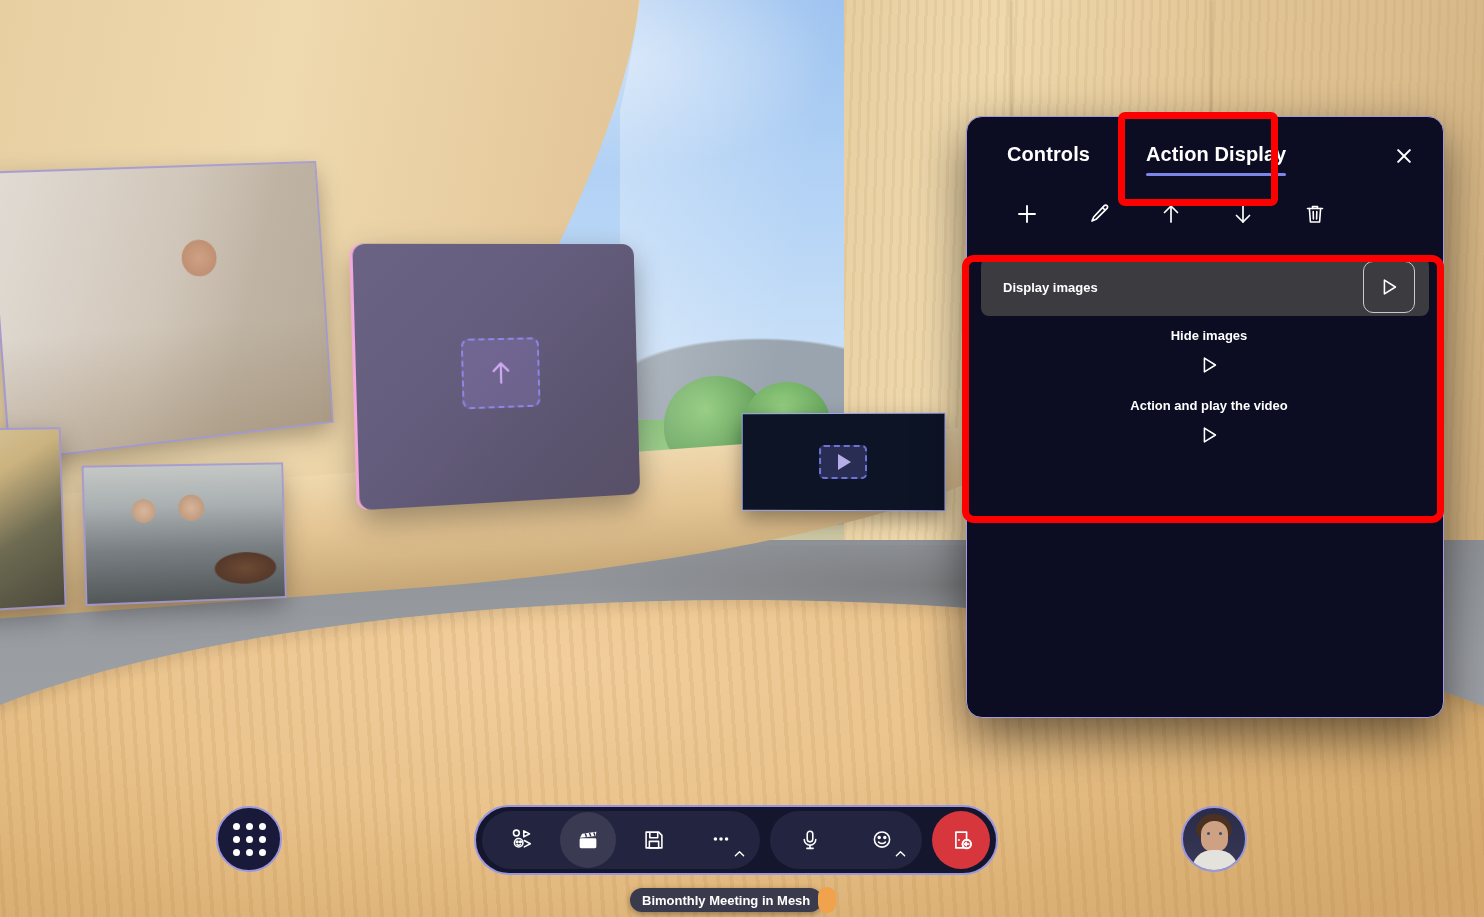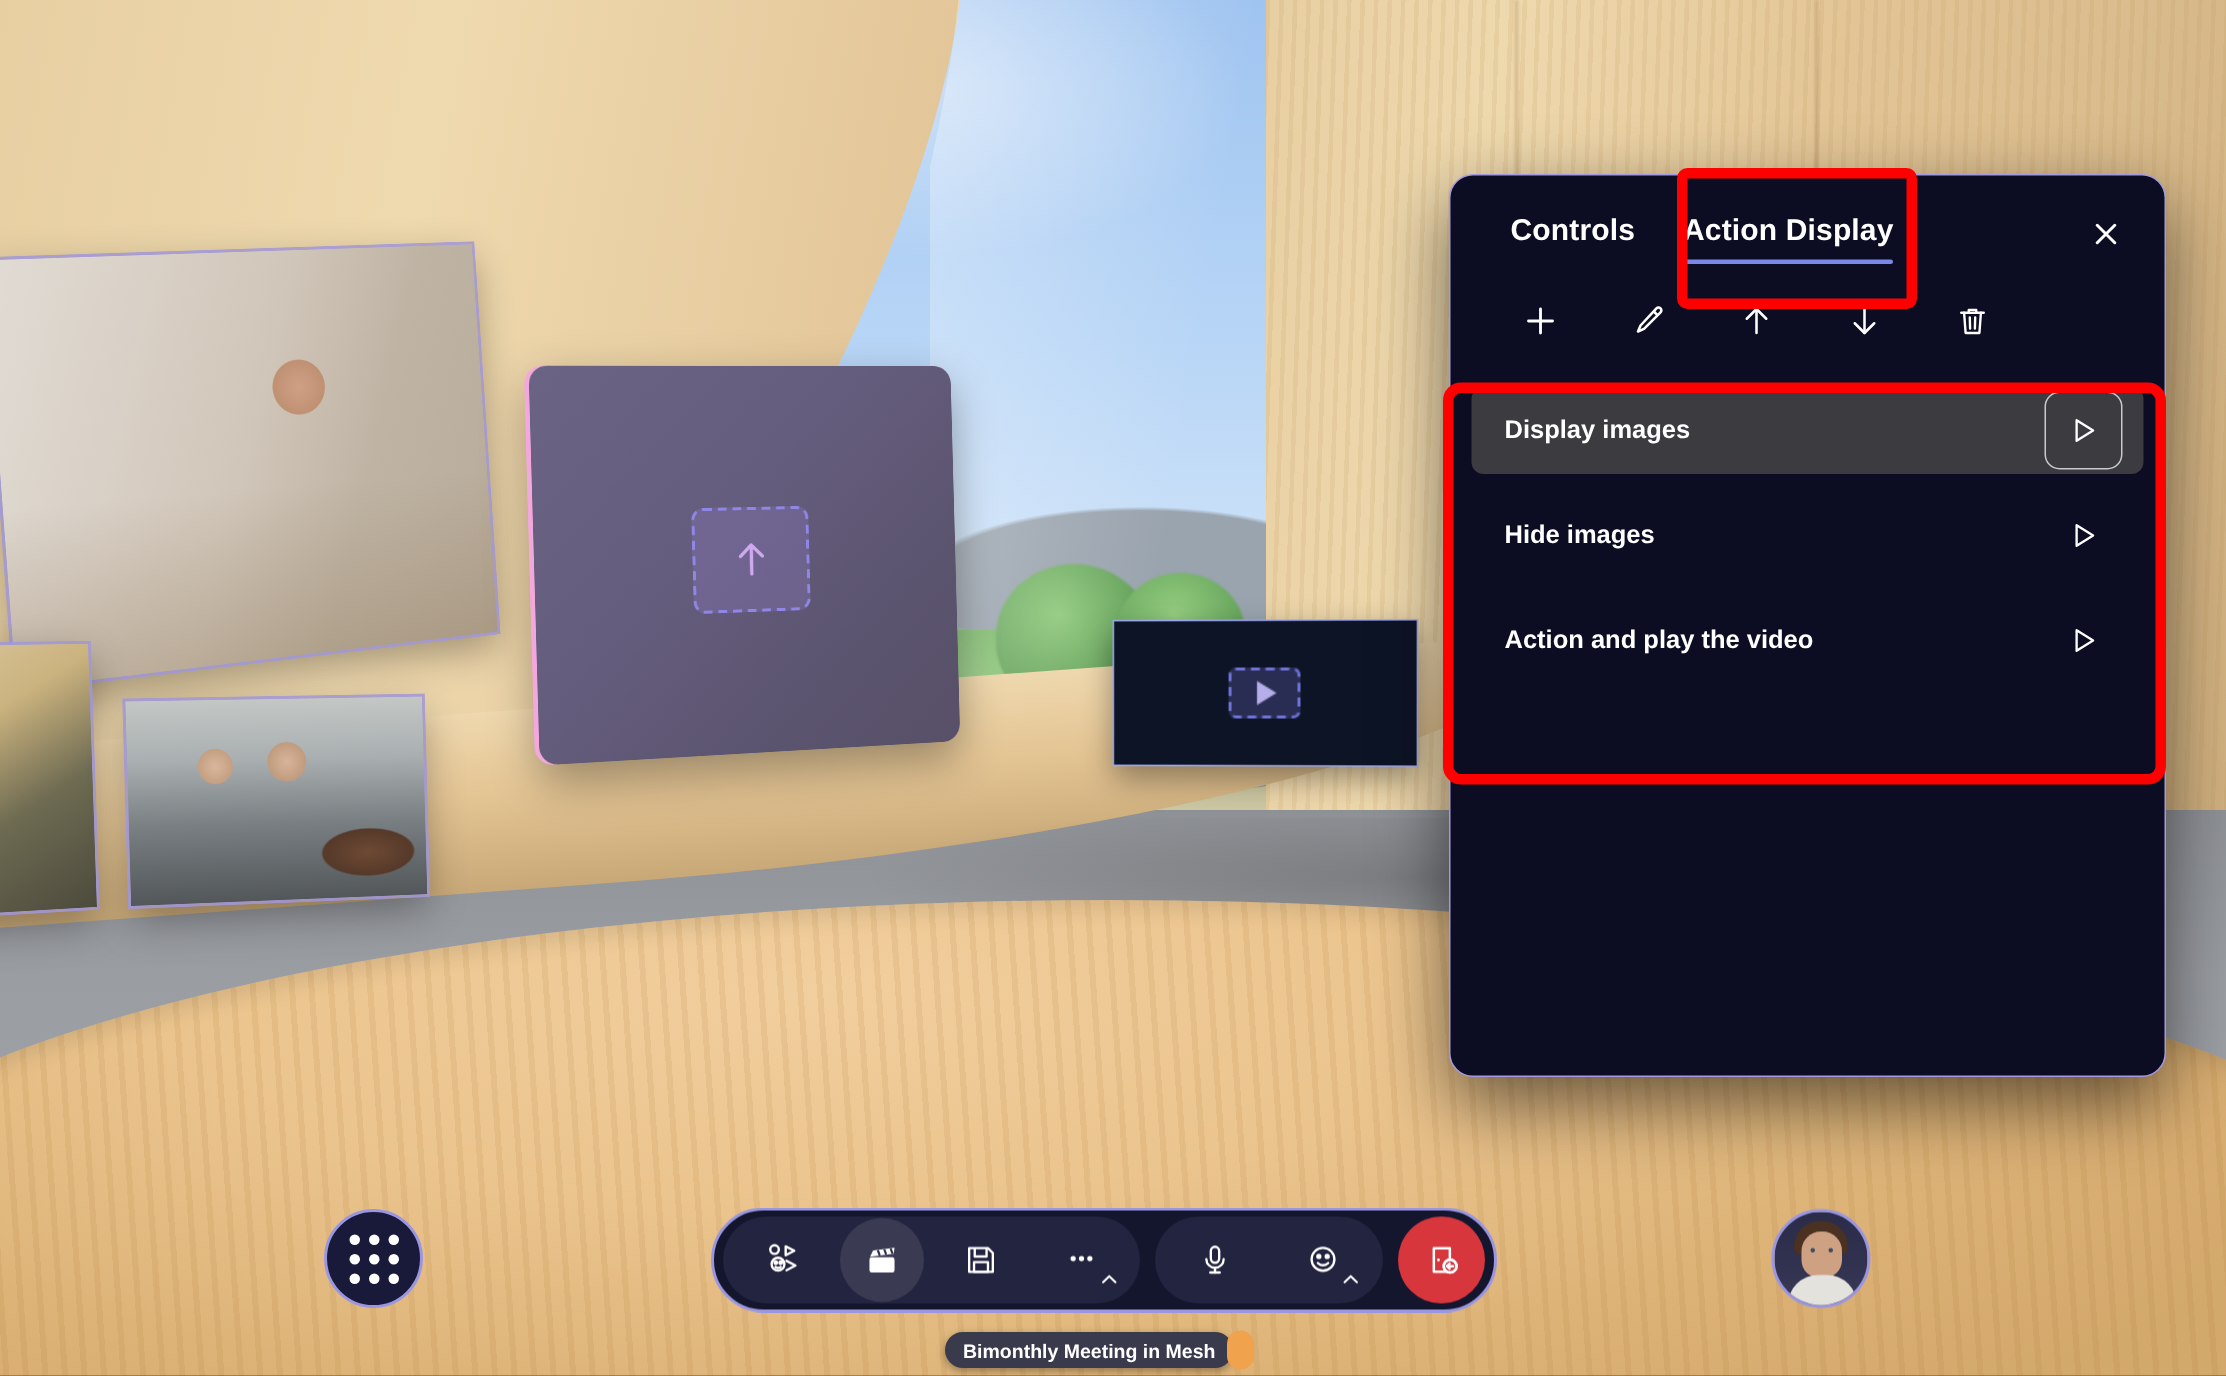--- a/index.html
+++ b/index.html
@@ -166,21 +166,21 @@
   .play-tri { width: 0; height: 0; border-left: 13px solid #b6aee8; border-top: 8px solid transparent; border-bottom: 8px solid transparent; margin-left: 3px; }
 
   
   .ag-panel {
     position: absolute; left: 966px; top: 116px; width: 478px; height: 602px;
     background: #0c0d22;
     border: 1.5px solid #a59ae2;
     border-radius: 16px;
     box-shadow: 0 18px 48px rgba(0,0,0,.55);
   }
-  .ag-tabs { display: flex; align-items: flex-end; padding: 26px 24px 0 40px; gap: 32px; position: relative; }
+  .ag-tabs { display: flex; align-items: flex-end; padding: 26px 24px 0 40px; gap: 56px; position: relative; }
   .ag-tab {
     color: #ffffff; font-size: 20px; font-weight: 700; letter-spacing: .1px;
     padding-bottom: 10px; position: relative; cursor: pointer;
   }
   .ag-tab.active::after {
     content: ""; position: absolute; left: 0; right: 0; bottom: 0;
     height: 3px; background: #7b87e8; border-radius: 2px;
   }
   .ag-close {
     position: absolute; right: 22px; top: 22px; width: 34px; height: 34px;
@@ -194,24 +194,24 @@
   .ag-tool {
     width: 72px; height: 40px; display: flex; align-items: center; justify-content: center;
     cursor: pointer;
   }
   .ag-tool svg { width: 24px; height: 24px; }
 
   .ag-list { margin: 14px 14px 0 14px; display: flex; flex-direction: column; }
   .ag-item {
     display: flex; align-items: center; justify-content: space-between;
     height: 58px; padding: 0 14px 0 22px; border-radius: 8px;
-    color: #fff; font-size: 17px; font-weight: 700; cursor: pointer;
+    color: #fff; font-size: 13px; font-weight: 700; cursor: pointer;
   }
   .ag-item.selected { background: #3b3b40; }
-  .ag-item + .ag-item { margin-top: 12px; }
+  .ag-item + .ag-item { margin-top: 12px; flex-direction: column; }
   .ag-item-label { pointer-events: none; }
   .ag-play {
     width: 52px; height: 52px; border-radius: 10px;
     display: flex; align-items: center; justify-content: center;
     cursor: pointer;
   }
   .ag-item.selected .ag-play { border: 1.5px solid #c9c9cf; }
   .ag-play svg { width: 22px; height: 22px; }
 
   

